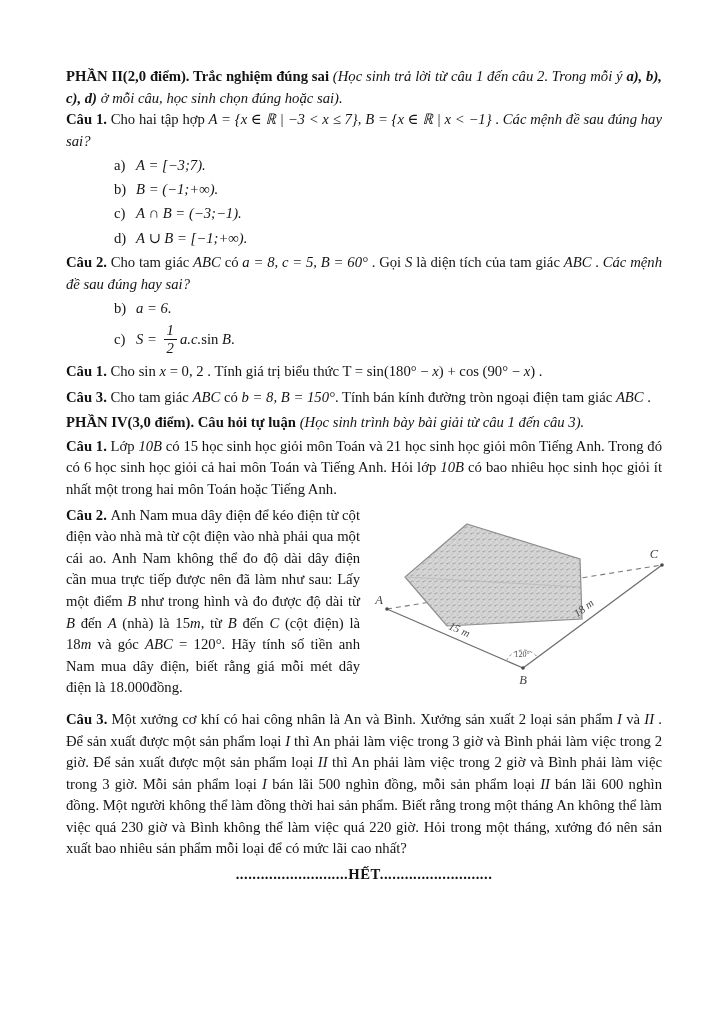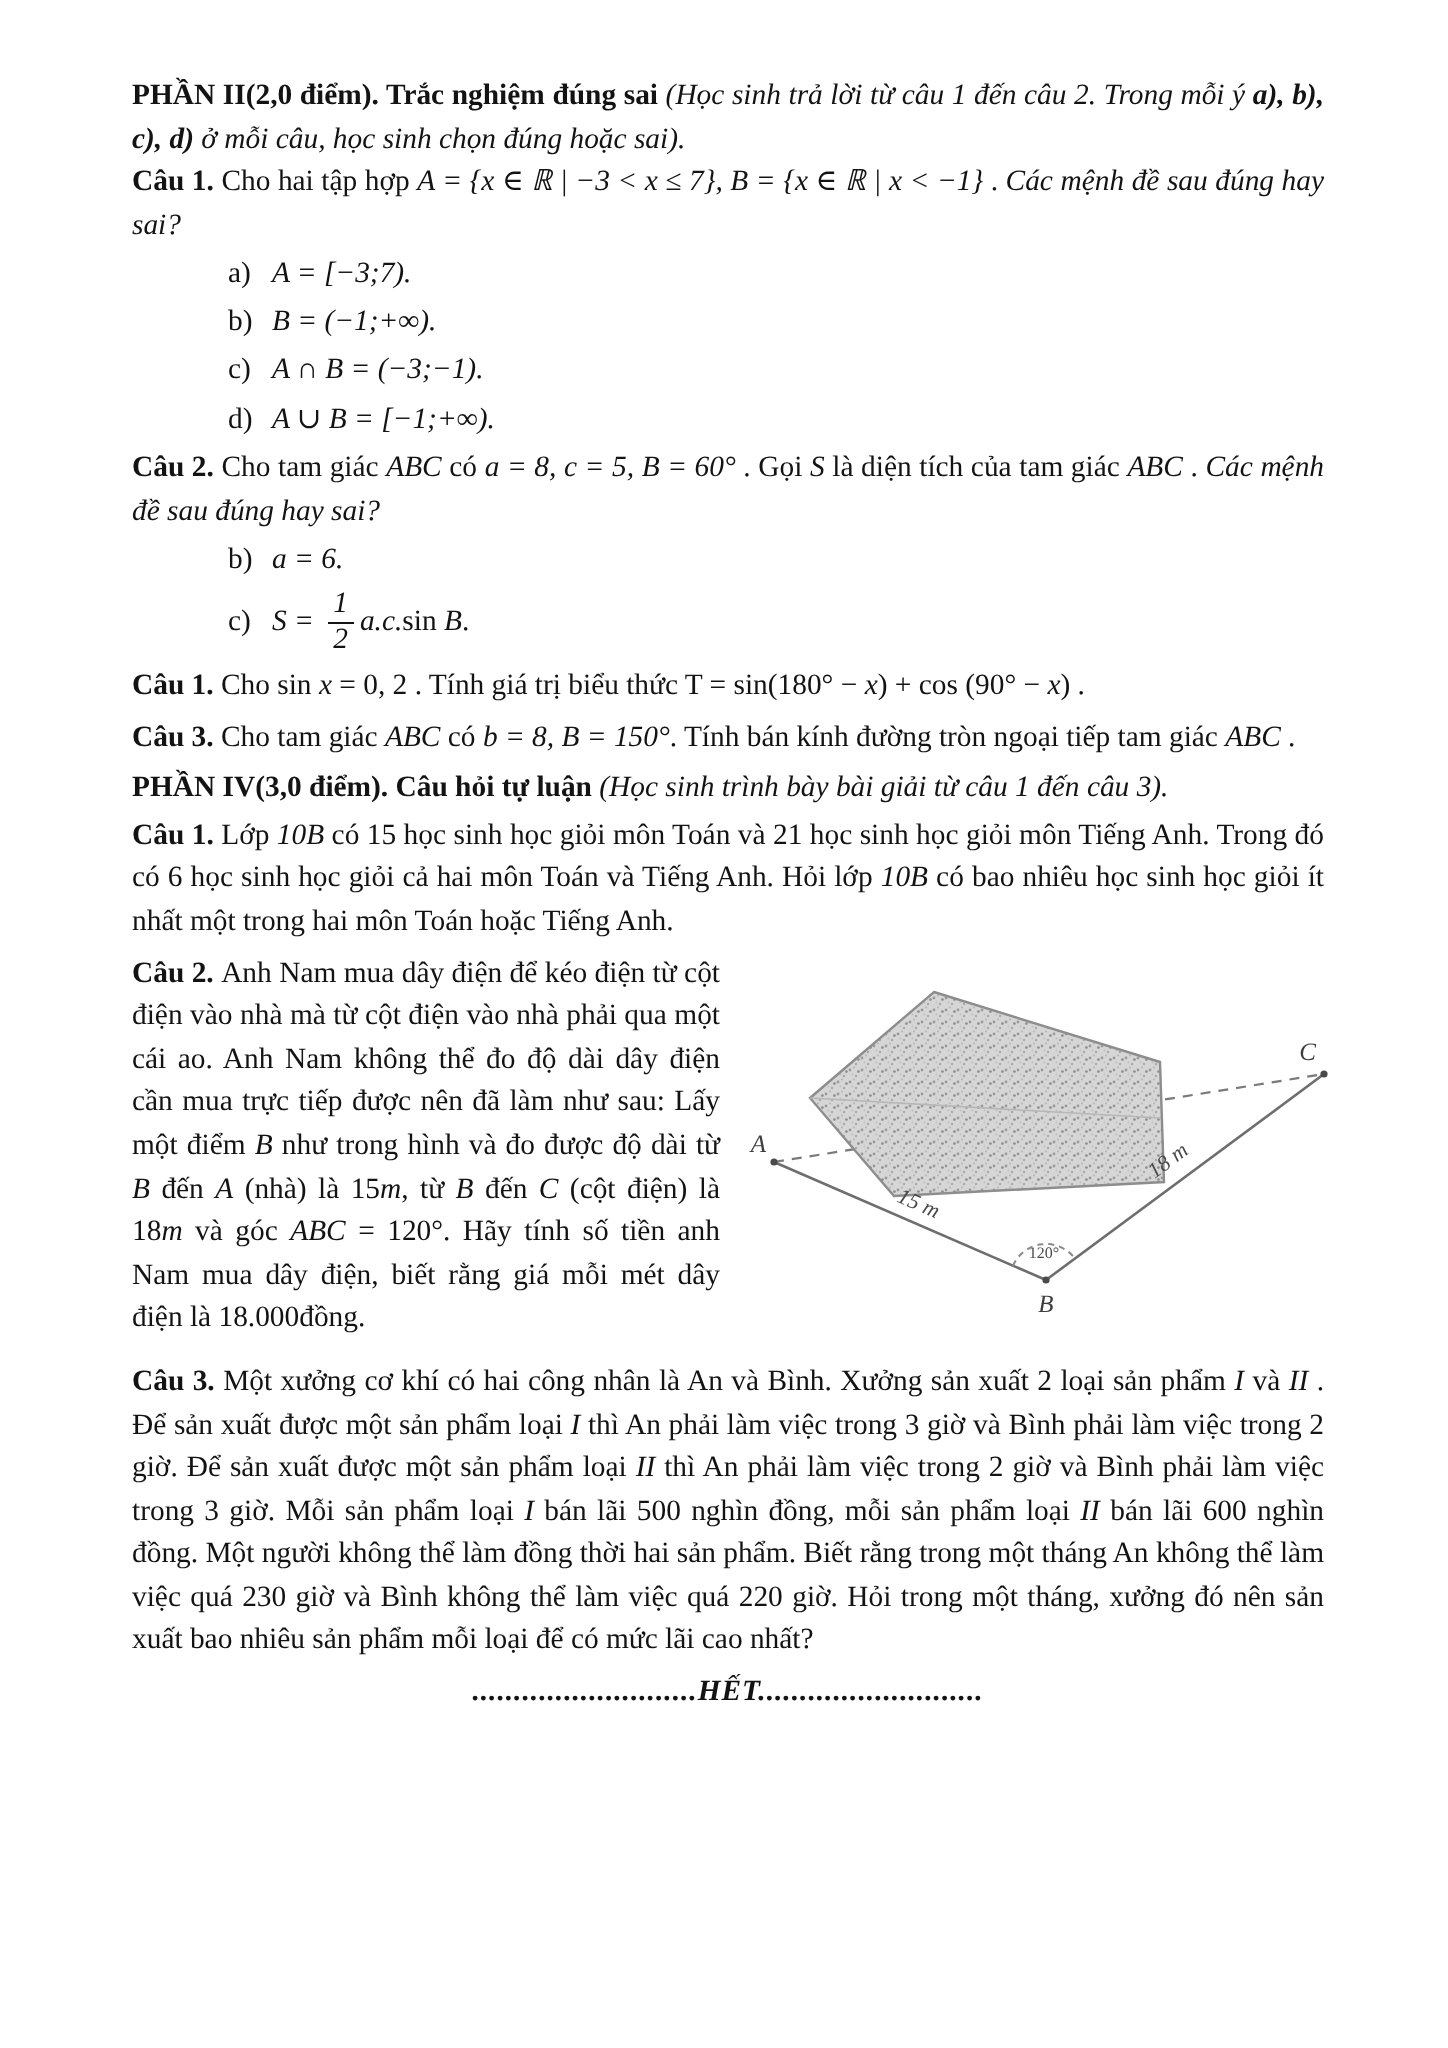--- a/index.html
+++ b/index.html
@@ -1,41 +1,41 @@
 <!DOCTYPE html>
 <html><head>
 <meta charset="utf-8">
 <style>
   html,body{margin:0;padding:0;}
   body{
     width:724px;height:1024px;background:#ffffff;color:#131313;
     font-family:"Liberation Serif","DejaVu Serif",serif;
     font-size:14.7px;overflow:hidden;
   }
-  .content{padding:38px 62px 0 66px;}
+  .content{padding:66px 62px 0 66px;}
   .para{margin:0;text-align:justify;line-height:21.6px;}
   .r-b{font-weight:700;}
   .r-i{font-style:italic;}
   .r-bi{font-weight:700;font-style:italic;}
   .r-m{font-style:italic;}
   .items{padding-left:48px;}
   .item{line-height:21.8px;margin:2.5px 0;}
   .item .marker{display:inline-block;min-width:22px;}
   .frac{display:inline-block;vertical-align:-0.62em;text-align:center;line-height:1.02;margin:1px 3px;font-style:italic;}
   .frac .num{display:block;border-bottom:1.2px solid #131313;padding:0 3px 1px;}
   .frac .den{display:block;padding-top:1px;}
   .sqrt{font-style:italic;white-space:nowrap;}
   .sqrt .rad{font-style:normal;}
   .sqrt .radicand{border-top:1.2px solid #131313;padding:0 2px 0 0;}
   .mt2{margin-top:2px;} .mt4{margin-top:4px;}
   .q2block{margin-top:4px;}
   .figwrap{float:right;width:322px;height:192px;margin:2px -30px 0 10px;}
   .clear{clear:both;}
   #p4q3{margin-top:10px;}
-  .het{margin:6px 0 0 0;text-align:center;font-weight:700;font-style:italic;letter-spacing:0.5px;}
+  .het{margin:6px 0 0 0;text-align:center;font-weight:700;letter-spacing:0.5px;}
   svg text{font-family:"Liberation Serif","DejaVu Serif",serif;}
   .pt-label{font-style:italic;font-size:12.5px;fill:#3f3f3f;}
   .len-label{font-style:italic;font-size:11px;fill:#4a4a4a;}
   .ang-label{font-size:8px;fill:#4a4a4a;}
 </style>
 </head>
 <body>
 
 <div class="content">
 
@@ -49,21 +49,21 @@
     <div class="item"><span class="marker">d)</span><span><span class="r-m">A ∪ B = [−1;+∞).</span></span></div>
   </div>
 
   <p class="para mt2"><span class="r-b">Câu 2. </span><span>Cho tam giác </span><span class="r-m">ABC</span><span> có </span><span class="r-m">a = 8,  c = 5,  B = 60°</span><span> . Gọi </span><span class="r-m">S</span><span> là diện tích của tam giác </span><span class="r-m">ABC</span><span> . </span><span class="r-i">Các mệnh đề sau đúng hay sai?</span></p>
   <div class="items">
     <div class="item"><span class="marker">b)</span><span><span class="r-m">a = 6.</span></span></div>
     <div class="item"><span class="marker">c)</span><span><span class="r-m">S = </span><span class="frac"><span class="num">1</span><span class="den">2</span></span><span class="r-m">a.c.</span><span>sin </span><span class="r-m">B</span><span>.</span></span></div>
   </div>
 
   <p class="para mt4"><span class="r-b">Câu 1. </span><span>Cho sin </span><span class="r-m">x</span><span> = 0, 2 . Tính giá trị biểu thức  T = sin(180° − </span><span class="r-m">x</span><span>) + cos (90° − </span><span class="r-m">x</span><span>) .</span></p>
-  <p class="para mt4"><span class="r-b">Câu 3. </span><span>Cho tam giác </span><span class="r-m">ABC</span><span> có </span><span class="r-m">b = 8,  B = 150°</span><span>.  Tính bán kính đường tròn ngoại tiếp tam giác </span><span class="r-m">ABC</span><span> .</span></p>
+  <p class="para mt4"><span class="r-b">Câu 3. </span><span>Cho tam giác </span><span class="r-m">ABC</span><span> có </span><span class="r-m">b = 8,  B = 150°</span><span>.  Tính bán kính đường tròn ngoại điện tam giác </span><span class="r-m">ABC</span><span> .</span></p>
 
   <p class="para mt4"><span class="r-b">PHẦN IV(3,0 điểm). Câu hỏi tự luận </span><span class="r-i">(Học sinh trình bày bài giải từ câu 1 đến câu 3).</span></p>
   <p class="para mt2"><span class="r-b">Câu 1. </span><span>Lớp </span><span class="r-m">10B</span><span> có 15 học sinh học giỏi môn Toán và 21 học sinh học giỏi môn Tiếng Anh. Trong đó có 6 học sinh học giỏi cả hai môn Toán và Tiếng Anh. Hỏi lớp </span><span class="r-m">10B</span><span> có bao nhiêu học sinh học giỏi ít nhất một trong hai môn Toán hoặc Tiếng Anh.</span></p>
 
   <div class="q2block">
     <div class="figwrap">
       <svg viewBox="0 0 322 192" width="322" height="192">
         <defs>
           <pattern id="speck" width="6" height="6" patternUnits="userSpaceOnUse">
             <rect width="6" height="6" fill="#d6d6d6"></rect>

